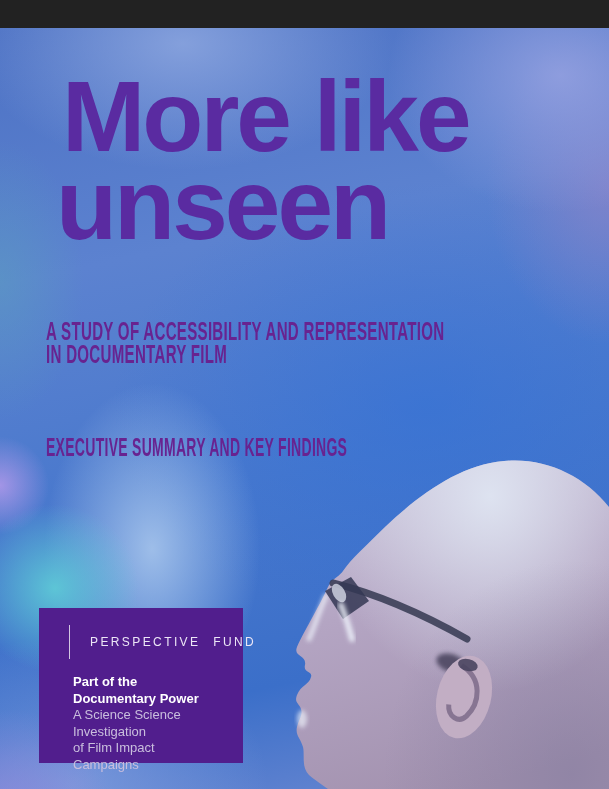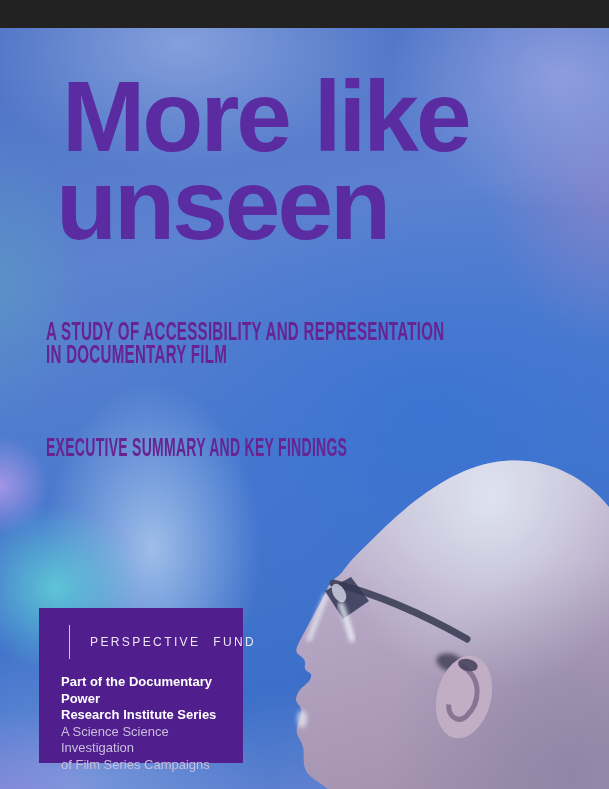--- a/index.html
+++ b/index.html
@@ -60,21 +60,21 @@
   }
   .badge-logos{
     display:flex;align-items:center;gap:9px;
     padding:16px 0 0 21px;height:52px;
   }
   .logo-divider{width:1px;height:34px;background:rgba(255,255,255,0.75);flex:0 0 auto;}
   .pf-wordmark{
     font-size:12px;letter-spacing:2.4px;word-spacing:7px;color:#ece6f6;font-weight:normal;
     white-space:nowrap;padding-left:2px;
   }
-  .badge-series{padding:14px 20px 0 22px;font-size:13px;}
+  .badge-series{padding:14px 20px 0 34px;font-size:13px;}
   .badge-series .bold{font-weight:bold;line-height:16.5px;color:#ffffff;}
   .badge-series .reg{line-height:16.5px;color:#c9bedd;}
 </style>
 </head>
 <body>
 
 <div class="cover">
 
   <svg class="photo" viewBox="0 0 320 360" aria-hidden="true">
     <defs>
@@ -165,19 +165,18 @@
         <path d="M8 0.8 L15.2 8 L8 15.2 L0.8 8 Z" fill="#ffffff"></path>
         <path d="M8 4.4 L11.6 8 L8 11.6 L4.4 8 Z" fill="#511e8d"></path>
         <path d="M8 6.3 L9.7 8 L8 9.7 L6.3 8 Z" fill="#ffffff"></path>
       </svg>
 
       <div class="pf-wordmark">PERSPECTIVE FUND</div>
     </div>
 
     <div class="badge-series">
       <div class="bold">Part of the Documentary Power</div>
-      <div class="bold">Research Institute Series</div>
       <div class="reg">A Science Science Investigation</div>
-      <div class="reg">of Film Series Campaigns</div>
+      <div class="reg">of Film Impact Campaigns</div>
     </div>
   </div>
 
 </div>
 
 </body></html>

